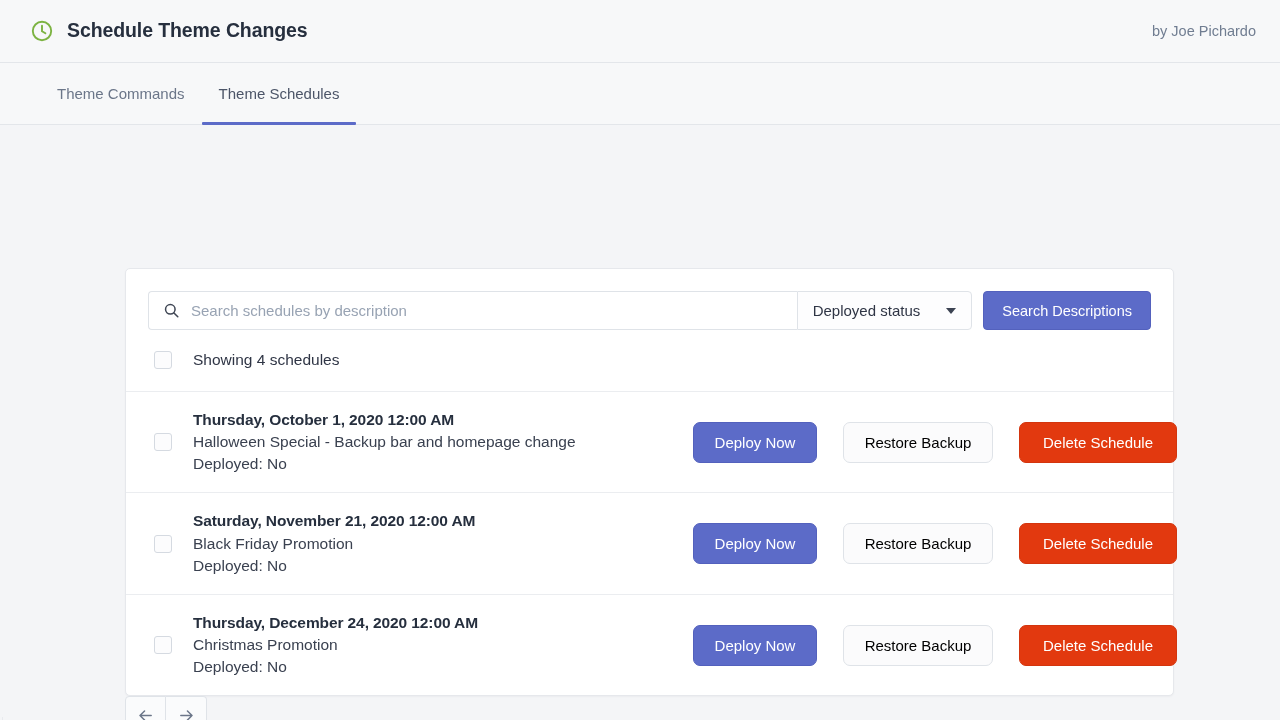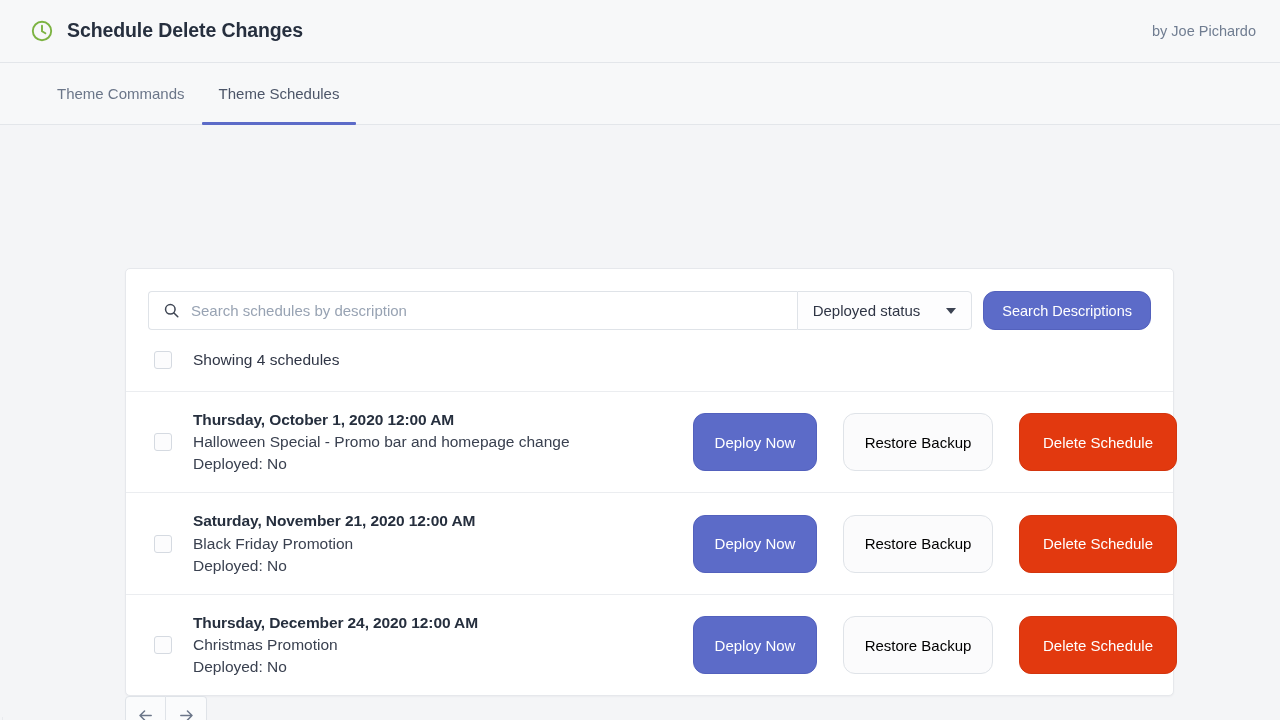--- a/index.html
+++ b/index.html
@@ -165,21 +165,21 @@
 
   .search-btn {
     height: 39px;
     margin-left: 11px;
     padding: 9px 18px;
     background: #5c6bc8;
     color: #ffffff;
     font-family: inherit;
     font-size: 14.5px;
     border: 1px solid #5361bd;
-    border-radius: 12px;
+    border-radius: 4px;
     cursor: pointer;
     white-space: nowrap;
   }
 
   
   .showing-row {
     display: flex;
     align-items: center;
     gap: 21px;
     padding: 21px 22px 22px 28px;
@@ -229,24 +229,24 @@
     line-height: 1.43;
   }
 
   .sched-actions {
     display: flex;
     align-items: center;
     gap: 26px;
     margin-left: 0;
   }
   .btn {
-    height: 58px;
+    height: 41px;
     font-family: inherit;
     font-size: 15px;
-    border-radius: 12px;
+    border-radius: 7px;
     cursor: pointer;
     white-space: nowrap;
     padding: 0 18px;
   }
   .btn-deploy {
     background: #5c6bc8;
     color: #ffffff;
     border: 1px solid #5361bd;
     width: 124px;
   }
@@ -288,21 +288,21 @@
 <body>
 
 <div class="app-header">
   <div class="header-left">
     <span>
       <svg class="clock-icon" viewBox="0 0 24 24" fill="none">
         <circle cx="12" cy="12" r="9.2" stroke="#7cb342" stroke-width="1.9"></circle>
         <path d="M12 6.8V12.2L15.4 14.3" stroke="#7cb342" stroke-width="1.9" stroke-linecap="round"></path>
       </svg>
     </span>
-    <span class="app-title">Schedule Delete Changes</span>
+    <span class="app-title">Schedule Theme Changes</span>
   </div>
   <div class="header-right">by Joe Pichardo</div>
 </div>
 
 <div class="tabbar">
   <div class="tab">Theme Commands</div>
   <div class="tab active">Theme Schedules</div>
 </div>
 
 <div class="page">
@@ -328,21 +328,21 @@
 
     <div class="showing-row">
       <div class="checkbox"></div>
       <div class="showing-text">Showing 4 schedules</div>
     </div>
 
     <div class="sched-row">
       <div class="checkbox"></div>
       <div class="sched-info">
         <div class="sched-date">Thursday, October 1, 2020 12:00 AM</div>
-        <div class="sched-desc">Halloween Special - Promo bar and homepage change</div>
+        <div class="sched-desc">Halloween Special - Backup bar and homepage change</div>
         <div class="sched-deployed">Deployed: No</div>
       </div>
       <div class="sched-actions">
         <button class="btn btn-deploy">Deploy Now</button>
         <button class="btn btn-restore">Restore Backup</button>
         <button class="btn btn-delete">Delete Schedule</button>
       </div>
     </div>
 
     <div class="sched-row">

